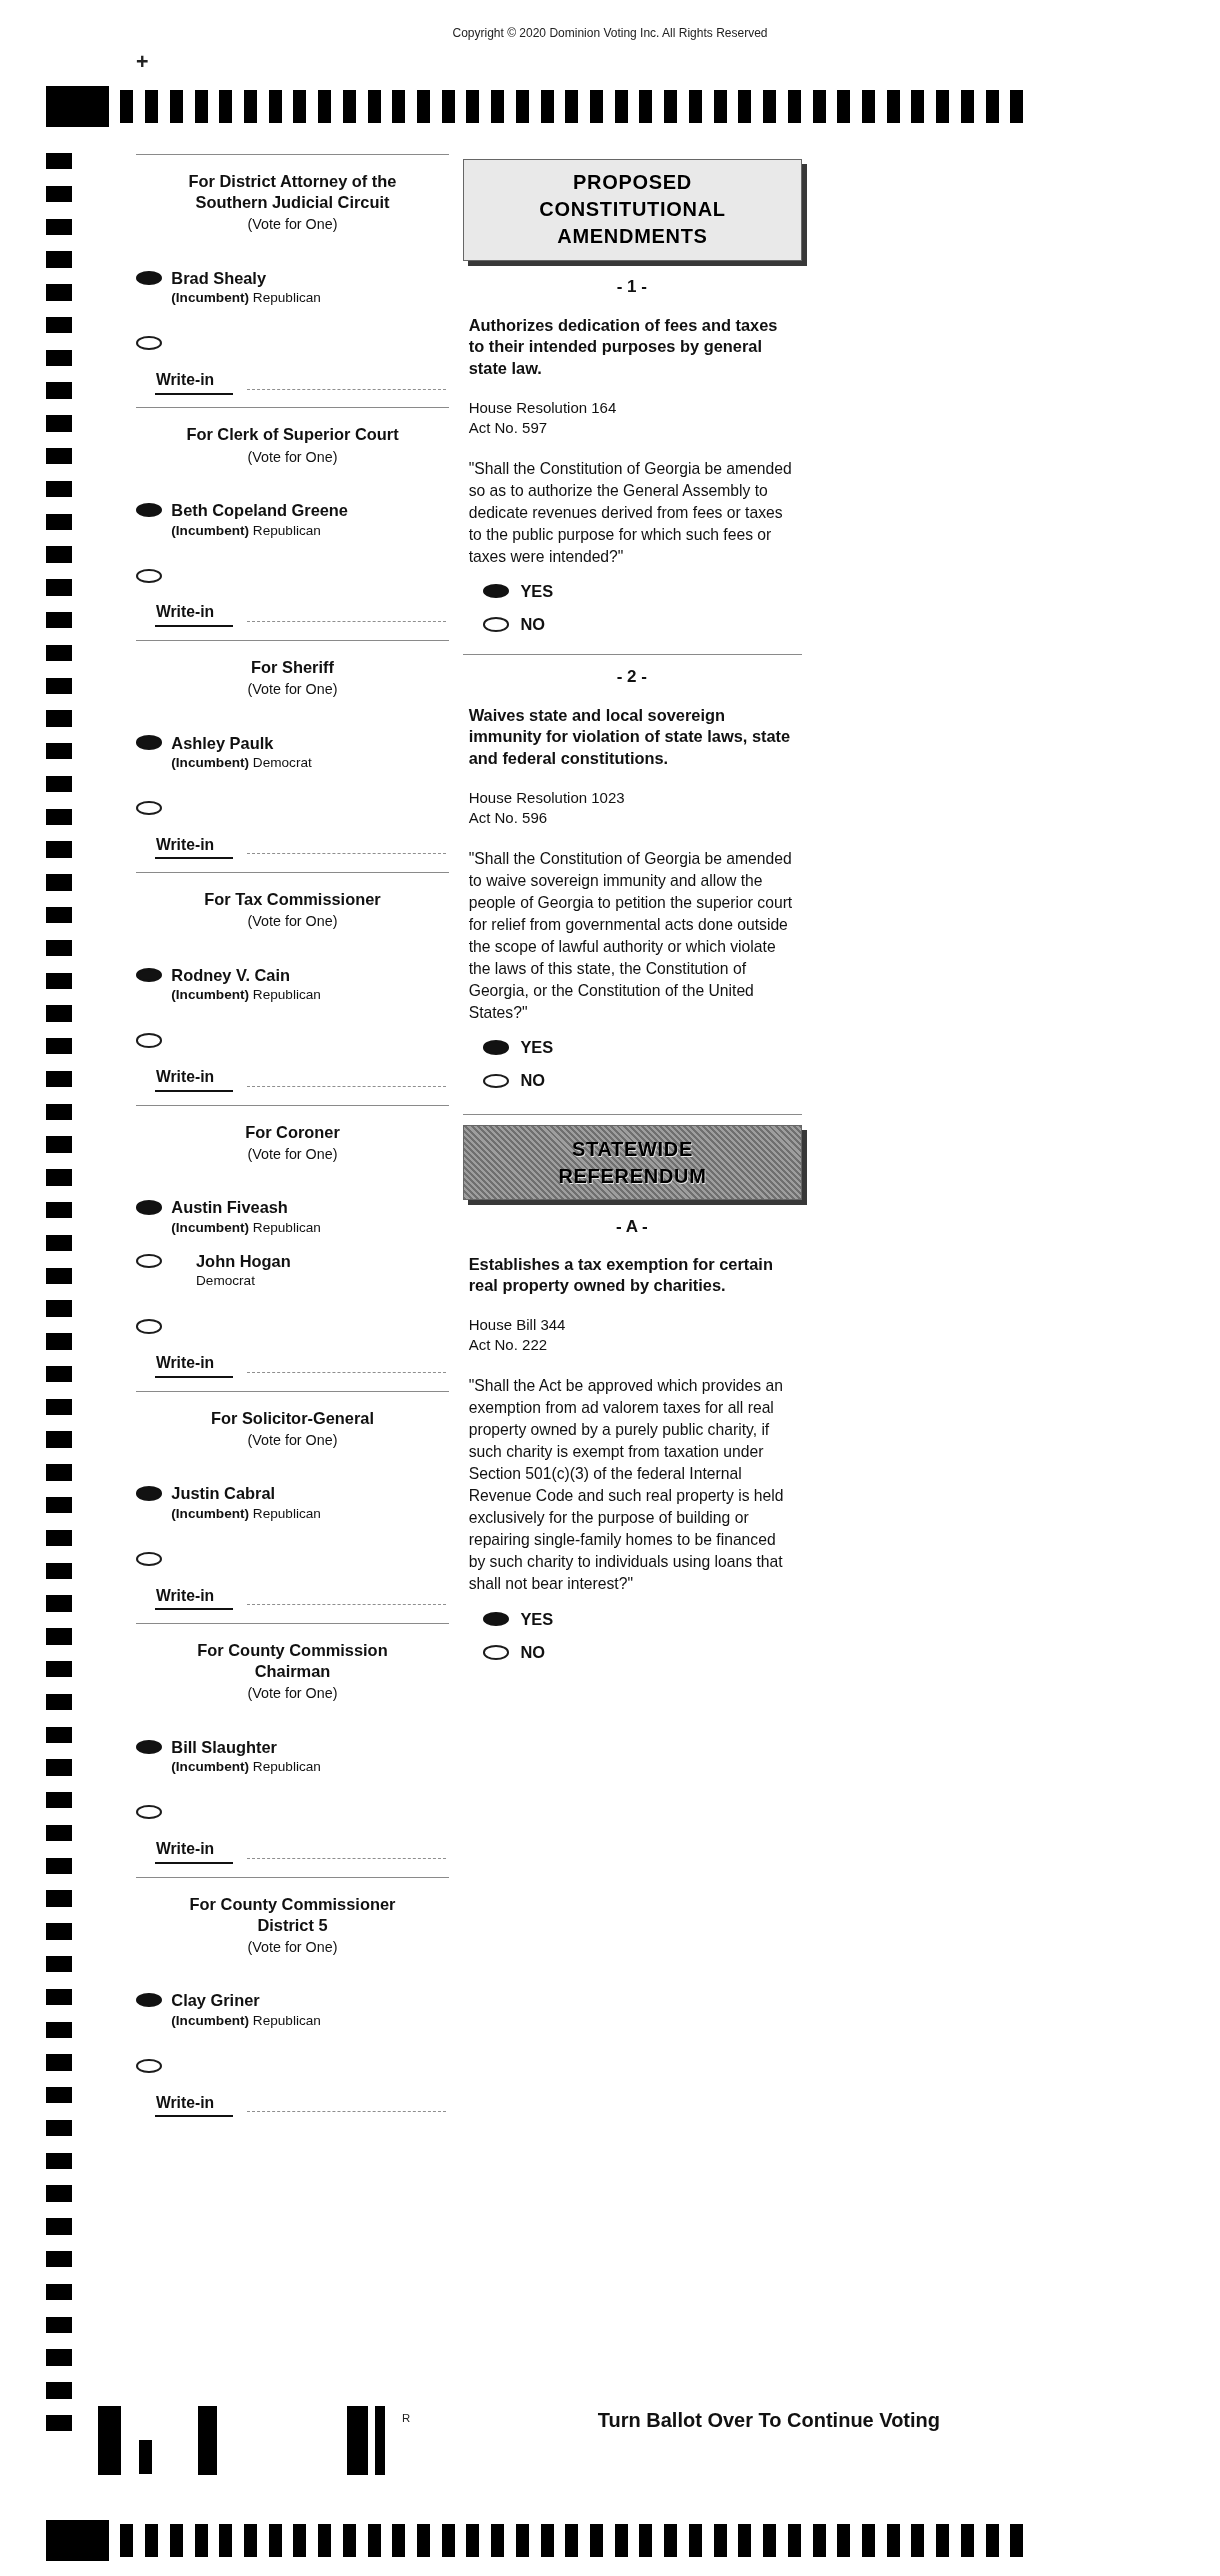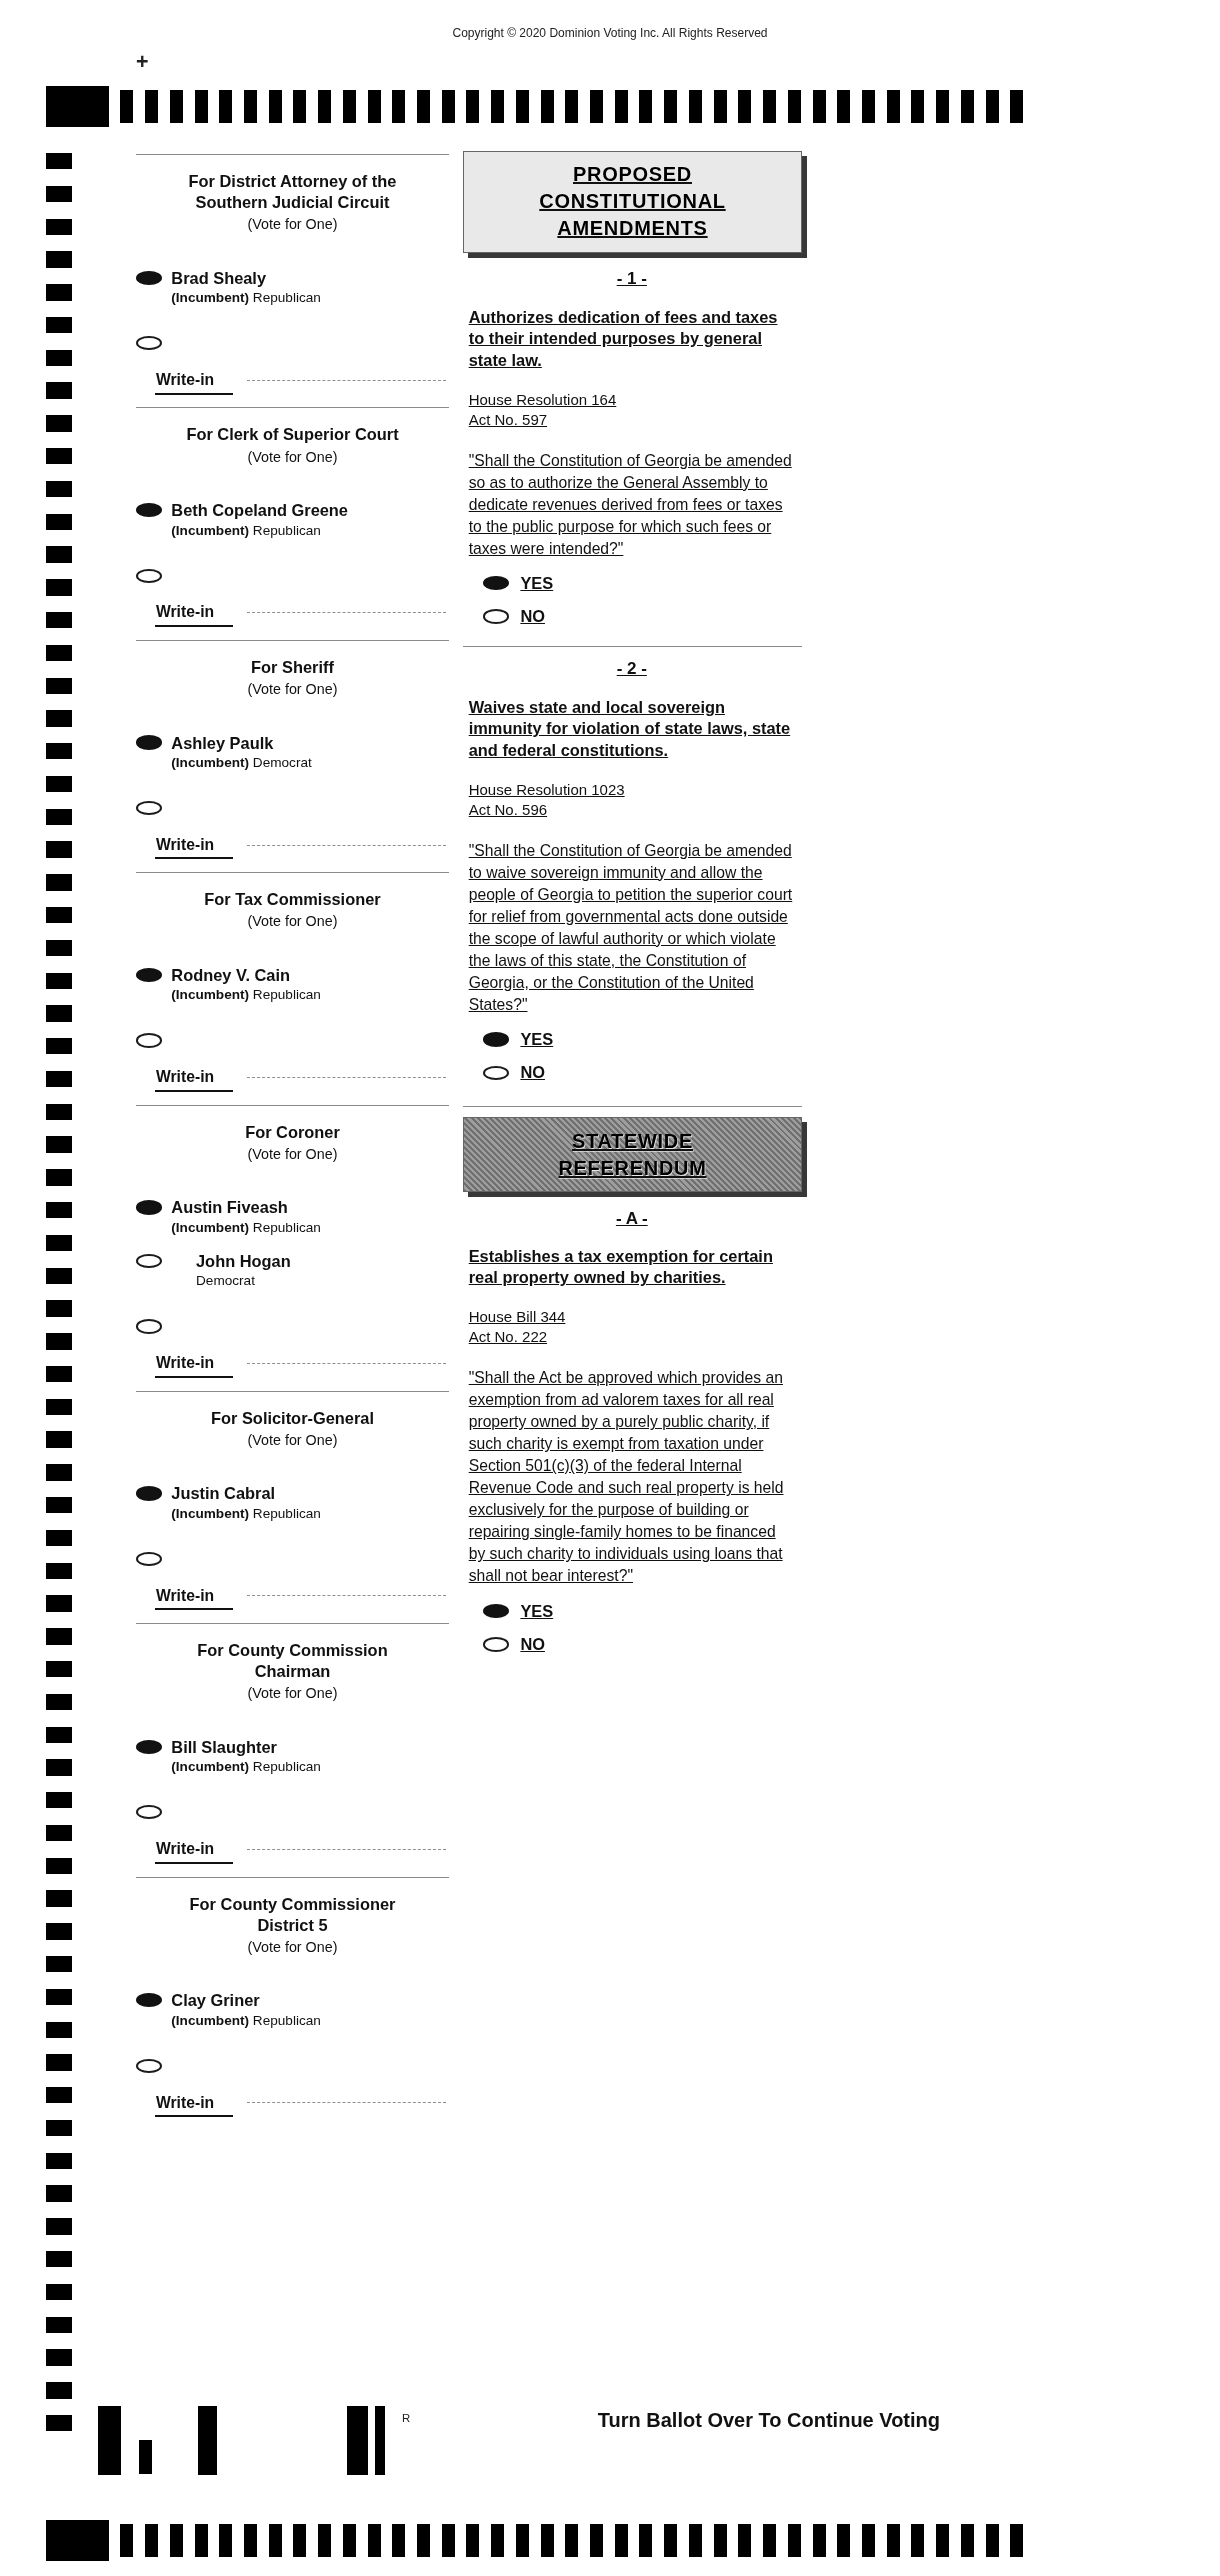--- a/index.html
+++ b/index.html
@@ -32,26 +32,26 @@
   .vote-for { font-size:14.3px; line-height:18.6px; text-align:center; margin-top:2.1px; }
   .candidate { display:flex; gap:9.3px; margin-top:34px; }
   .candidate + .candidate { margin-top:15px;gap:34px; }
   .cand-name { font-weight:bold; font-size:16.4px; line-height:20px; }
   .cand-detail { font-size:13.6px; line-height:17px; margin-top:1.4px; }
   .cand-detail b { font-weight:bold; }
   .oval { display:inline-block; width:26px; height:14.3px; border:2.1px solid #1c1c1c; border-radius:50%; background:#fff; flex:0 0 auto; }
   .candidate .oval { margin-top:2.9px; }
   .oval.filled { background:#121212; border-color:#121212; }
   .empty-row { margin-top:30px; }
-  .writein { display:flex; align-items:center; margin-top:18.6px; padding-bottom:2.9px; }
+  .writein { display:flex; align-items:flex-end; margin-top:18.6px; padding-bottom:2.9px; }
   .writein-label { font-weight:bold; font-size:15.7px; border-bottom:2.1px solid #111; padding:0 18.6px 3.6px 1.4px; margin-left:18.6px; }
   .writein-rule { flex:1; border-bottom:1.4px dashed #8f8f8f; margin:0 2.9px 5px 14.3px; }
 
   
-  #measures-col { position:absolute; left:463px; top:151px; width:339px;text-decoration:underline; }
+  #measures-col { position:absolute; left:463px; top:159px; width:339px; }
   .banner { text-align:center; font-weight:bold; font-size:20px; line-height:27px; padding:9.3px 5.7px; letter-spacing:0.7px; box-shadow:5px 5px 0 #383838; border:0.7px solid #666; }
   .banner.light { background:#e9e9e9; color:#000; text-shadow:0 0 1.4px #fff; }
   .banner.dark { background:repeating-linear-gradient(45deg,#6f6f6f 0 2.1px,#9e9e9e 2.1px 4.3px); color:#000; text-shadow:0.7px 0.7px 0 #e8e8e8; }
   .section-sep { border-top:0.7px solid #8a8a8a; margin-top:24px; padding-top:10px; }
   .measure { border-top:0.7px solid #8a8a8a; margin-top:20px; padding-top:11.4px; padding-left:5.7px; padding-right:7.1px; }
   .measure.first { border-top:none; margin-top:15.7px; padding-top:0; }
   .measure-number { text-align:center; font-weight:bold; font-size:17px; line-height:21.4px; }
   .measure-summary { font-weight:bold; font-size:16.4px; line-height:21.4px; margin-top:17px; }
   .measure-ref { font-size:15px; line-height:20px; margin-top:18.6px; }
   .measure-question { font-size:15.7px; line-height:22px; margin-top:20px; }

